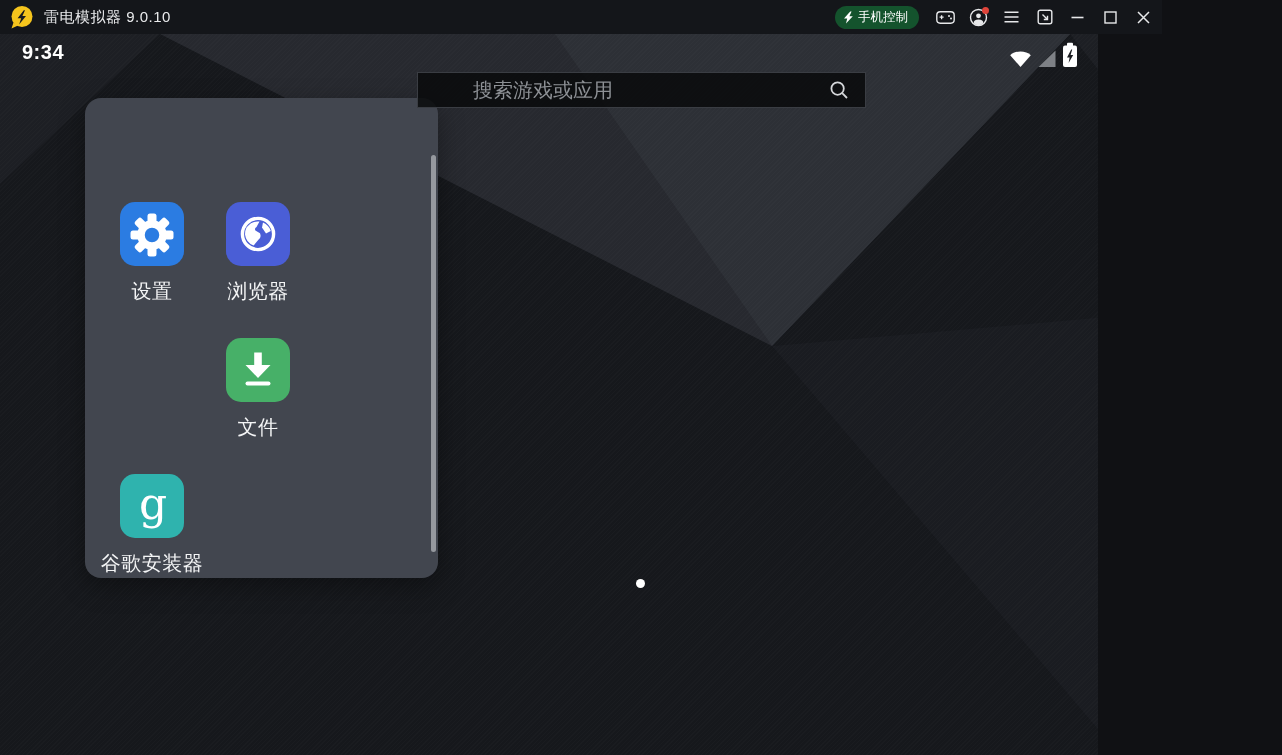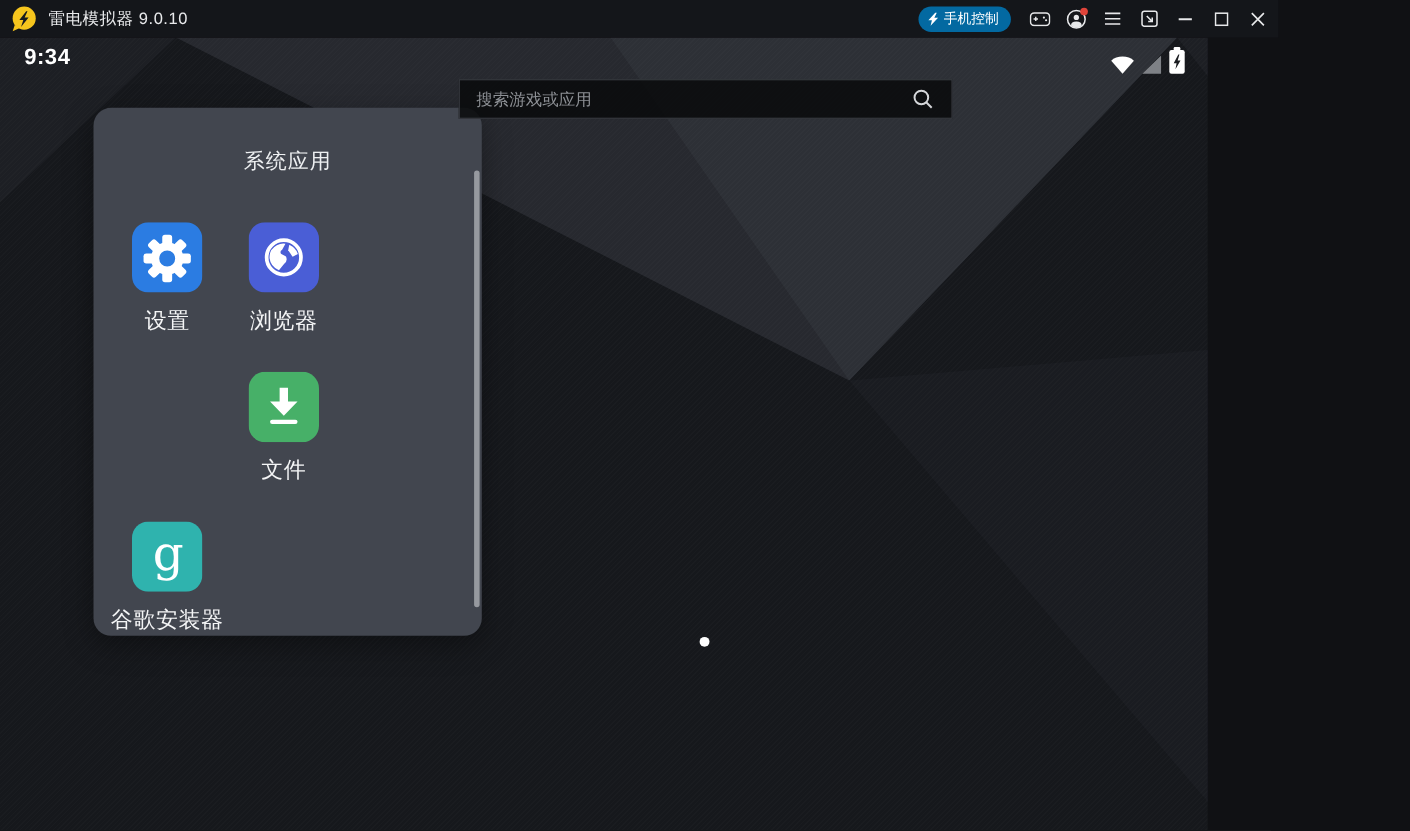--- a/index.html
+++ b/index.html
@@ -12,21 +12,21 @@
   
   .titlebar{
     position:absolute;left:0;top:0;width:1162px;height:34px;
     background:#14161a;display:flex;align-items:center;z-index:50;
   }
   .logo{width:24px;height:24px;margin-left:10px;flex:0 0 auto;}
   .win-title{color:#e9eaec;font-size:15px;margin-left:10px;letter-spacing:.5px;}
   .tb-right{margin-left:auto;display:flex;align-items:center;height:34px;}
   .phone-ctrl{
     display:flex;align-items:center;gap:4px;height:23px;padding:0 11px 0 8px;
-    background:#0369a1;border-radius:12px;color:#fff;font-size:12.5px;
+    background:#14532d;border-radius:12px;color:#fff;font-size:12.5px;
     margin-right:10px;cursor:pointer;border:none;
   }
   .win-btn{width:33px;height:34px;display:flex;align-items:center;justify-content:center;cursor:pointer;position:relative;}
   .win-btn svg{display:block;}
   .notif-dot{position:absolute;top:7px;right:6px;width:7px;height:7px;border-radius:50%;background:#e0443a;}
   
   .screen{position:absolute;left:0;top:34px;width:1098px;height:721px;background:#16181c;overflow:hidden;}
   .facet{position:absolute;inset:0;}
   .f0{background:#1d1f24;clip-path:polygon(0 0,160px 0,0 150px);}
   .f1{background:#27292f;clip-path:polygon(160px 0,1070px 0,772px 312px);}
@@ -41,22 +41,23 @@
   .clock{position:absolute;left:22px;top:7px;color:#fff;font-size:20px;font-weight:bold;letter-spacing:.5px;}
   .status-icons{position:absolute;right:20px;top:6px;display:flex;align-items:flex-end;gap:5px;height:28px;}
   
   .searchbar{
     position:absolute;left:417px;top:38px;width:449px;height:36px;box-sizing:border-box;
     background:rgba(8,9,11,0.84);border:1px solid #3a3d43;
     display:flex;align-items:center;z-index:5;
   }
   .searchbar input{
     flex:1;background:transparent;border:none;outline:none;
-    color:#0ea5e9;font-size:15px;padding:0 0 0 15px;
+    color:#0ea5e9;font-size:20px;padding:0 0 0 15px;
     font-family:"Liberation Sans","DejaVu Sans",sans-serif;
+    margin-left:40px;
   }
   .searchbar input::placeholder{color:#8d9095;}
   .search-ic{margin-right:16px;cursor:pointer;display:flex;}
   
   .panel{
     position:absolute;left:85px;top:64px;width:353px;height:480px;
     background:#42464f;border-radius:16px;z-index:4;
     box-shadow:0 8px 26px rgba(0,0,0,0.35);
   }
   .panel-title{
@@ -171,21 +172,20 @@
     <input type="text" value="" placeholder="搜索游戏或应用" style="">
     <span class="search-ic">
       <svg width="20" height="20" viewBox="0 0 20 20">
         <circle cx="8.6" cy="8.6" r="6.2" fill="none" stroke="#d5d7da" stroke-width="1.8"></circle>
         <path d="M13.2 13.2 L18 18" stroke="#d5d7da" stroke-width="1.8"></path>
       </svg>
     </span>
   </div>
 
   <div class="panel">
-    <div class="panel-title">系统应用</div>
 
     <div class="app c0 r0">
       <svg class="tile" viewBox="0 0 64 64">
         <rect width="64" height="64" rx="15" fill="#2b7ce2"></rect>
         <g transform="translate(32,33)" fill="#fff">
           <g>
               <rect x="-4.5" y="-21.5" width="9" height="10" rx="2.5"></rect>
             </g>
           <g transform="rotate(45)">
               <rect x="-4.5" y="-21.5" width="9" height="10" rx="2.5"></rect>

